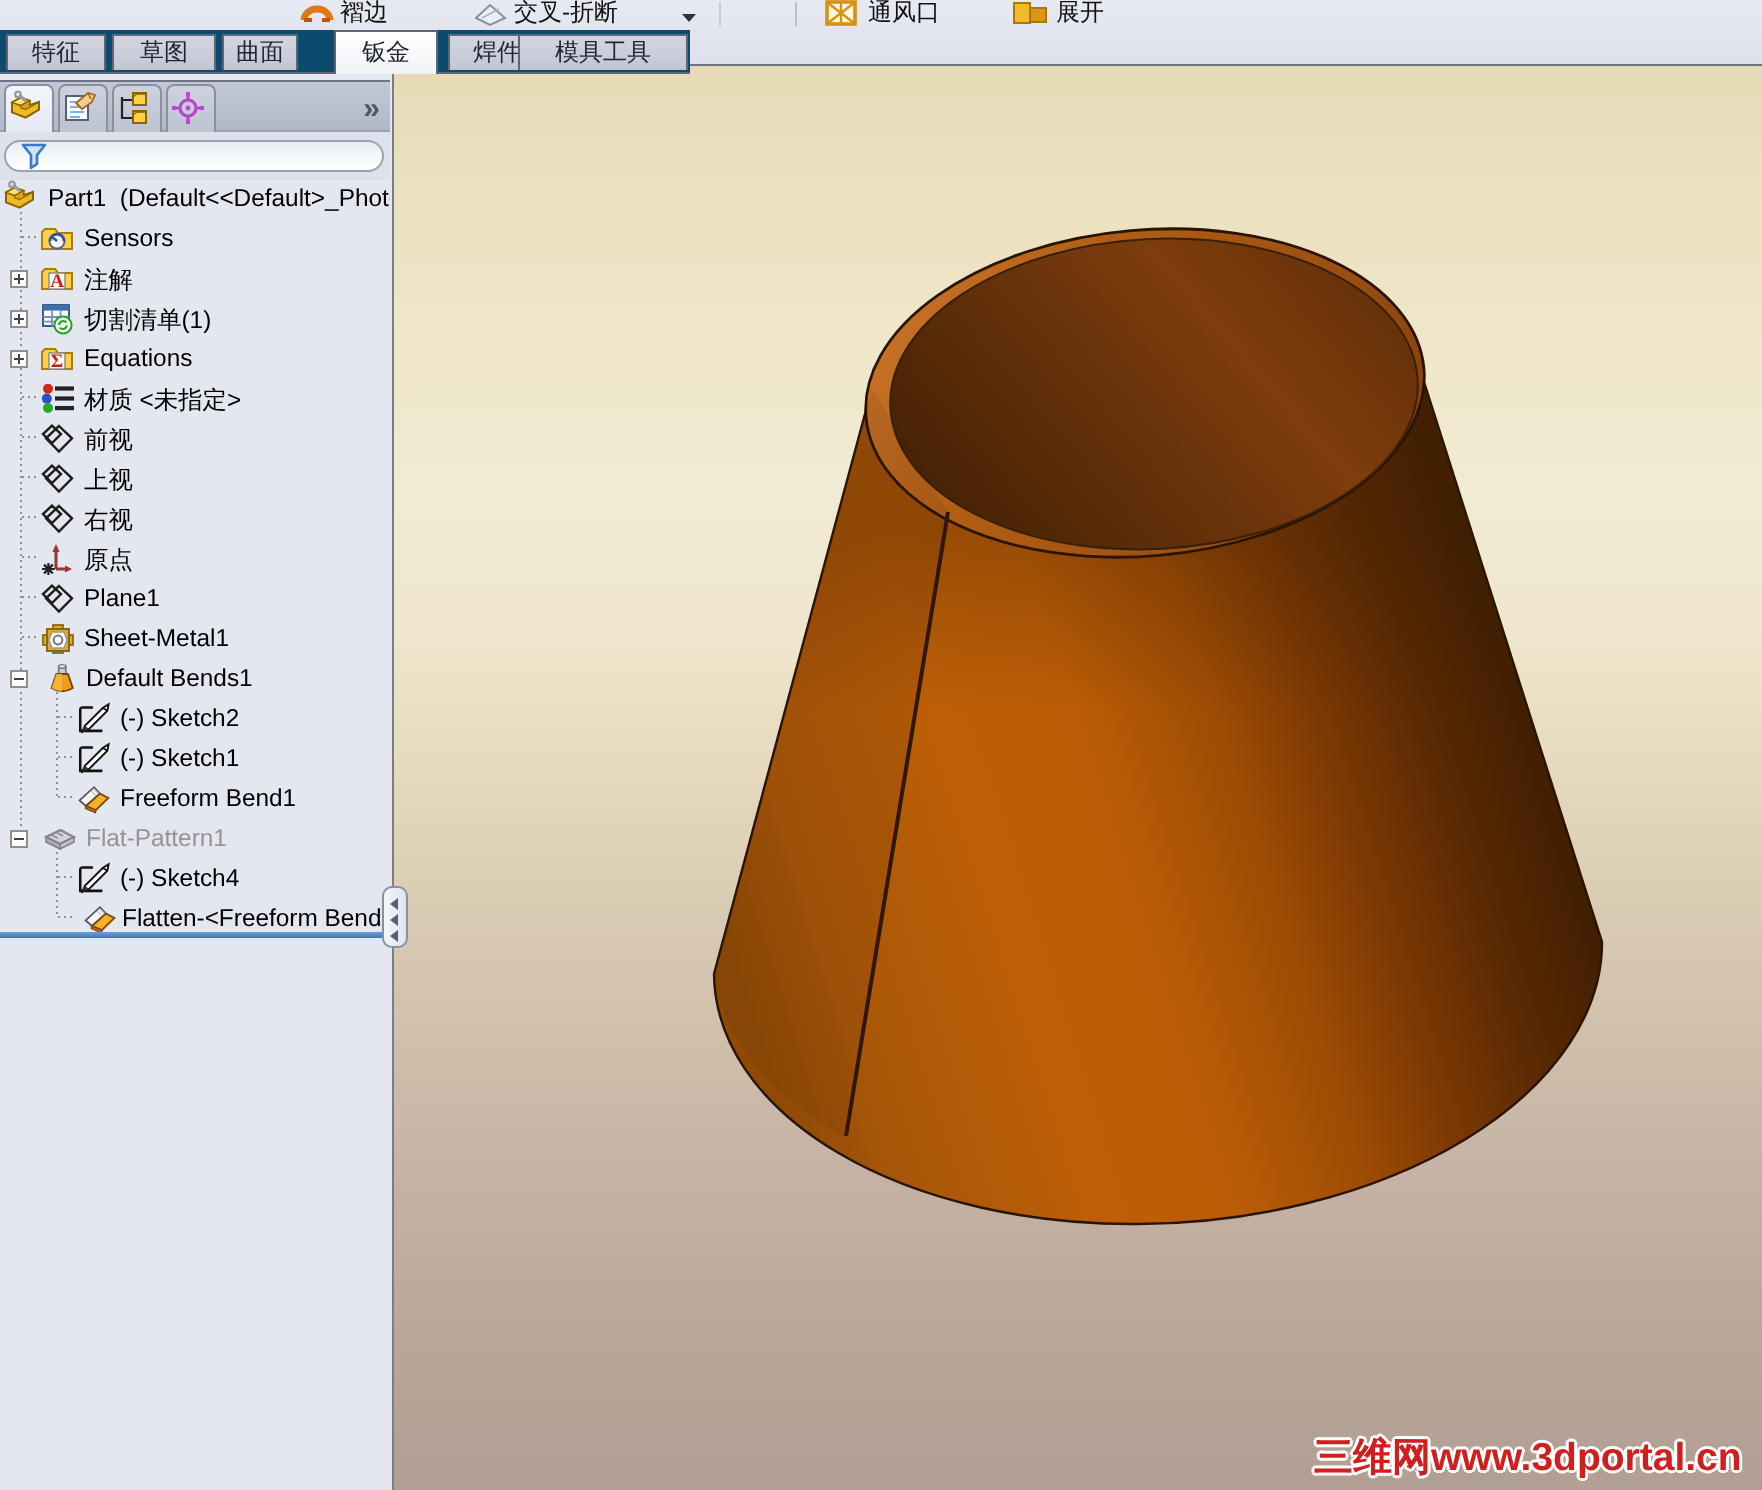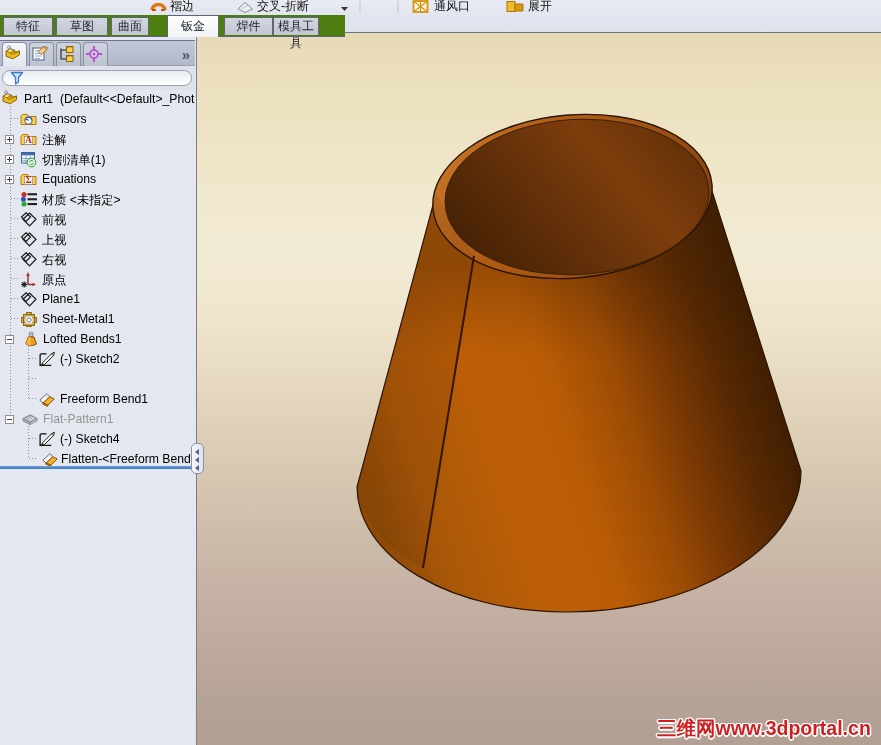--- a/index.html
+++ b/index.html
@@ -7,21 +7,21 @@
 #app { position:relative; width:881px; height:745px; background:#fff; }
 
 #viewport { position:absolute; left:0; top:15px; width:881px; height:730px;
   background:linear-gradient(to bottom,#e5d8b2 0%, #e9ddbb 6%, #efe6c8 20%, #f2ebd4 32%, #efe5cc 42%, #e4d7bd 52%, #d6c6b0 64%, #c6b3a5 78%, #b9a699 90%, #b19f93 100%);
 }
 
 #toolbar { position:absolute; left:0; top:0; width:881px; height:33px;
   background:linear-gradient(to bottom,#e7eaf2,#dde1ec); border-bottom:1.5px solid #6d7489; }
 .titem { position:absolute; top:-2px; height:15px; font-size:12px; color:#111; white-space:nowrap; }
 
-#tabband { position:absolute; left:0; top:15px; width:345px; height:22px; background:#4d7c0f; }
+#tabband { position:absolute; left:0; top:15px; width:345px; height:22px; background:#0c4a6e; }
 .ctab { position:absolute; top:2px; height:18px; background:linear-gradient(to bottom,#d2d6e0,#c2c6d3);
   border:1px solid #5f6576; border-bottom:none; font-size:12px; color:#1f2430; text-align:center; line-height:17px; }
 #tabband .bot { position:absolute; left:0; bottom:0; width:345px; height:1.5px; background:#5f6576; }
 .ctab.active { top:0px; height:22px; background:linear-gradient(to bottom,#ffffff,#f2f3f6); z-index:3; line-height:21px; border-bottom:none;}
 
 #panel { position:absolute; left:0; top:37px; width:197px; height:708px; background:#e4e7ef; border-right:1.6px solid #777d8e; }
 #iconbar { position:absolute; left:0; top:3px; width:195px; height:26px; background:linear-gradient(to bottom,#c3c8d6,#b2b8c8); border-top:1.2px solid #6d7488; border-bottom:1px solid #9aa0b0;}
 .ptab { position:absolute; top:1px; width:25px; height:25px; border:1px solid #8a90a0; border-bottom:none; border-radius:4px 4px 0 0; background:linear-gradient(to bottom,#cdd2de,#bcc2d1); }
 .ptab.active { background:linear-gradient(to bottom,#f4f6fa,#e3e7f0); }
 #chev { position:absolute; right:5px; top:5px; color:#4e5568; font-size:15px; font-weight:bold; }
@@ -133,21 +133,21 @@
     <div class="titem" style="left:528px;">展开</div>
   </div>
 
   <div id="tabband">
     <div class="bot"></div>
     <div class="ctab" style="left:3px;width:50px;">特征</div>
     <div class="ctab" style="left:56px;width:52px;">草图</div>
     <div class="ctab" style="left:111px;width:38px;">曲面</div>
     <div class="ctab active" style="left:167px;width:52px;">钣金</div>
     <div class="ctab" style="left:224px;width:49px;">焊件</div>
-    <div class="ctab" style="left:273px;width:46px;">模具工具</div>
+    <div class="ctab" style="left:259px;width:85px;">模具工具</div>
   </div>
 
   <div id="panel">
     <div id="iconbar">
       <div class="ptab active" style="left:2px;"></div>
       <div class="ptab" style="left:29px;"></div>
       <div class="ptab" style="left:56px;"></div>
       <div class="ptab" style="left:83px;"></div>
       <svg width="195" height="26" viewBox="0 0 195 26" style="position:absolute;left:0;top:0;">
         <g transform="translate(4,4)">
@@ -322,28 +322,34 @@
     </div>
 
     <div class="trow" style="top:291.5px;">
       <div class="ebox"></div>
       <svg class="ic" width="17" height="17" viewBox="0 0 17 17" style="left:23px;">
         <rect x="6.3" y="2" width="3.6" height="4" fill="#c9c9d4" stroke="#777" stroke-width="0.8"></rect>
         <ellipse cx="8.1" cy="2.2" rx="1.8" ry="0.9" fill="#ebebf2" stroke="#777" stroke-width="0.7"></ellipse>
         <path d="M5.2 6 L2.8 13 Q8.1 16.3 13.4 13 L11 6 Z" fill="#ef9d1c" stroke="#7a4a08" stroke-width="1"></path>
         <path d="M5.2 6 L2.8 13 Q5 14.4 8 14.8 L8 6 Z" fill="#f7b93e" opacity="0.85"></path>
       </svg>
-      <span class="txt" style="left:43px;">Lofted Bends1</span>
+      <span class="txt" style="left:43px;">Default Bends1</span>
     </div>
 
     <div class="trow" style="top:311.5px;">
       <svg class="ic sk" width="18" height="17" viewBox="0 0 17 16" style="left:38px;">
           <use href="#skicon"></use>
         </svg>
       <span class="txt" style="left:60px;">(-) Sketch2</span>
+    </div>
+    <div class="trow" style="top:331.5px;">
+      <svg class="ic sk" width="18" height="17" viewBox="0 0 17 16" style="left:38px;">
+          <use href="#skicon"></use>
+        </svg>
+      <span class="txt" style="left:60px;">(-) Sketch1</span>
     </div>
 
     <div class="trow" style="top:351.5px;">
       <svg class="ic" width="17" height="16" viewBox="0 0 17 16" style="left:38px;">
           <use href="#foldicon"></use>
         </svg>
       <span class="txt" style="left:60px;">Freeform Bend1</span>
     </div>
 
     <div class="trow" style="top:371.5px;">

